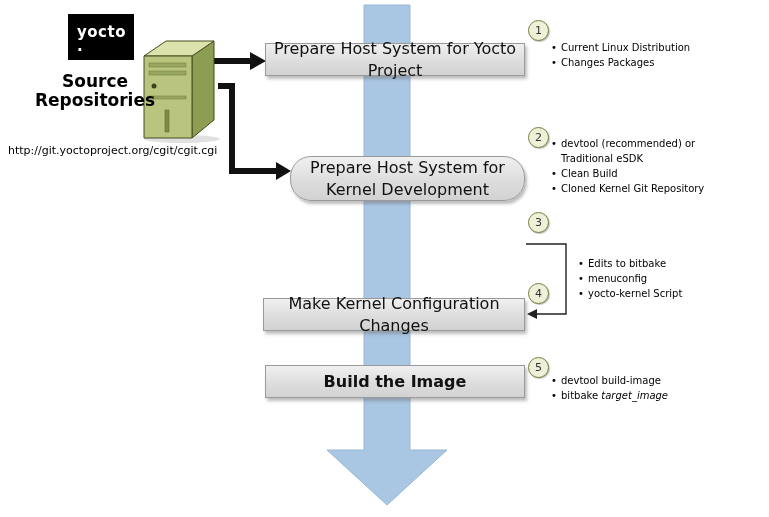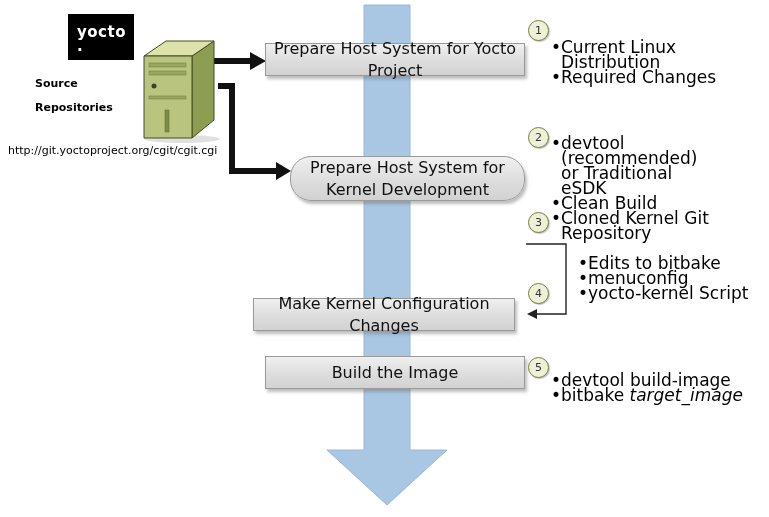--- a/index.html
+++ b/index.html
@@ -12,46 +12,46 @@
   .step-box {
     position:absolute; display:flex; align-items:center; justify-content:center;
     text-align:center; font-size:16px; color:#111; line-height:1.35;
     background:linear-gradient(180deg,#f0f0f0 0%,#dddddd 55%,#d2d2d2 100%);
     border:1px solid #9a9a9a; padding:2px 6px;
     box-shadow:2px 3px 3px rgba(110,110,110,.45);
   }
   #box1 { left:265px; top:43px;  width:260px; height:33px; }
   #box2 { left:290px; top:156px; width:235px; height:45px;border-radius:21px; }
   #box3 { left:236px; top:228px; width:289px; height:33px; }
-  #box4 { left:253px; top:298px; width:262px; height:33px; }
-  #box5 { left:265px; top:356px; width:260px; height:33px; }
+  #box4 { left:263px; top:298px; width:262px; height:33px; }
+  #box5 { left:265px; top:365px; width:260px; height:33px;font-weight:bold; }
 
   .num-circle {
     position:absolute; left:528px; width:21px; height:21px; border-radius:50%;
     border:1px solid #76803d; background:#eef1d8; color:#333;
     font-size:11px; display:flex; align-items:center; justify-content:center;
     box-shadow:1px 1px 1px rgba(0,0,0,.25);
   }
   #circle1 { top:20px; }  #circle2 { top:127px; }  #circle3 { top:212px; }
   #circle4 { top:283px; } #circle5 { top:357px; }
 
-  .bullets { position:absolute; list-style:none; font-size:17px; line-height:15px; color:#000; }
+  .bullets { position:absolute; list-style:none; font-size:10px; line-height:15px; color:#000; }
   .bullets li { position:relative; padding-left:11px; }
   .bullets li::before { content:"•"; position:absolute; left:1px; }
   #bullets1  { left:550px; top:40px;  width:212px; }
   #bullets2  { left:550px; top:136px; width:168px; }
   #bullets34 { left:577px; top:256px; width:180px; }
   #bullets5  { left:550px; top:373px; width:200px; }
   .it { font-style:italic;margin-top:32px; }
 
   .logo { position:absolute; left:68px; top:14px; width:66px; height:46px; background:#000; color:#fff; padding:9px 6px 0 9px; }
   .logo-main { font-size:15px; font-weight:bold; letter-spacing:.5px; }
   .logo-sub  { font-size:5px; letter-spacing:2.4px; margin-left:16px; margin-top:1px; }
 
-  .src-title { position:absolute; left:35px; top:72px; font-weight:bold; font-size:11px; line-height:24px; white-space:pre-line; color:#000; }
+  .src-title { position:absolute; left:35px; top:72px; font-weight:bold; font-size:17px; line-height:19px; white-space:pre-line; color:#000;text-align:center; }
   .src-url   { position:absolute; left:8px;  top:144px; font-size:11px; color:#000; }
 
   .server-svg { position:absolute; left:136px; top:36px; }
 </style>
 </head>
 <body>
 
 <div class="canvas">
 
   <svg class="bg-svg" width="769" height="517" viewBox="0 0 769 517">
@@ -100,21 +100,21 @@
   <div class="step-box" id="box5">Build the Image</div>
 
   <div class="num-circle" id="circle1">1</div>
   <div class="num-circle" id="circle2">2</div>
   <div class="num-circle" id="circle3">3</div>
   <div class="num-circle" id="circle4">4</div>
   <div class="num-circle" id="circle5">5</div>
 
   <ul class="bullets" id="bullets1">
     <li><span>Current Linux Distribution</span></li>
-    <li><span>Required Changes</span></li>
+    <li><span>Changes Packages</span></li>
   </ul>
 
   <ul class="bullets" id="bullets2">
     <li><span>devtool (recommended) or Traditional eSDK</span></li>
     <li><span>Clean Build</span></li>
     <li><span>Cloned Kernel Git Repository</span></li>
   </ul>
 
   <ul class="bullets" id="bullets34">
     <li><span>Edits to bitbake</span></li>

